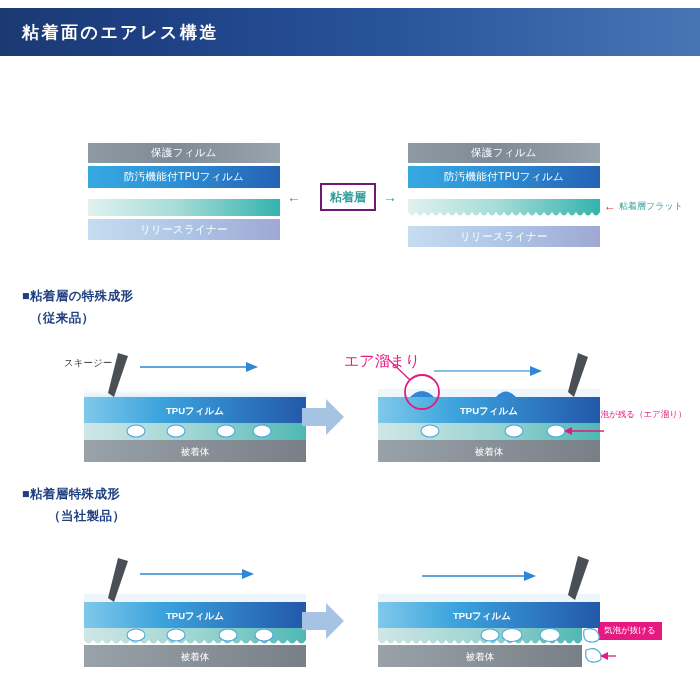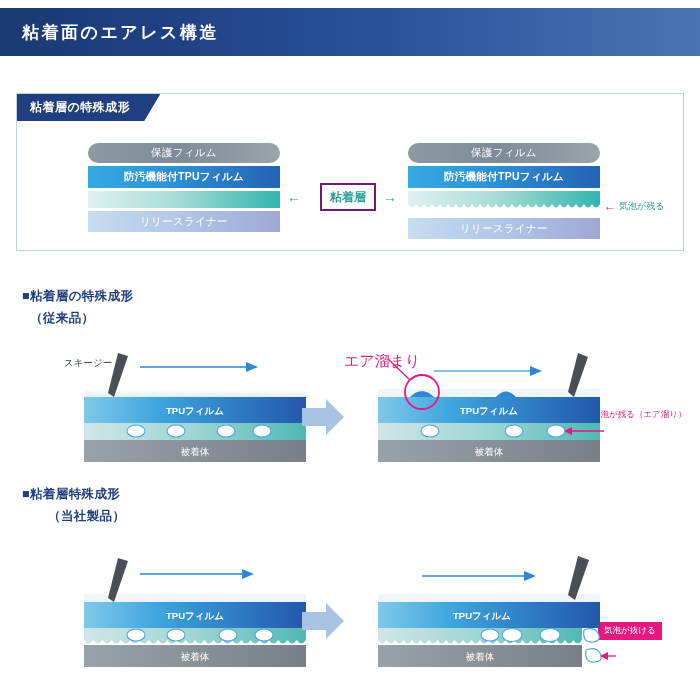--- a/index.html
+++ b/index.html
@@ -39,26 +39,25 @@
   .stack { position: absolute; width: 192px; }
   .stack-left  { left: 88px;  top: 143px; }
   .stack-right { left: 408px; top: 143px; }
   .layer {
     width: 100%; display:flex; align-items:center; justify-content:center;
     color: #ffffff; font-size: 10.5px; letter-spacing: .3px;
   }
   .layer-protect {
     height: 20px; margin-bottom: 3px;
     background: linear-gradient(90deg,#8e9aa3 0%, #7e8a95 45%, #9aa4ac 100%);
-    border-radius: 10px;
   }
   .layer-tpu {
-    height: 22px; margin-bottom: 3px;
+    height: 22px; margin-bottom: 11px;
     background: linear-gradient(90deg,#35a9e2 0%, #2f93d6 40%, #2463b4 100%);
-    font-weight: bold;
+    font-weight: normal;
   }
   .layer-adh-flat {
     height: 17px; margin-bottom: 3px;
     background: linear-gradient(90deg,#dff1ef 0%, #a8ddd8 45%, #34b3ae 100%);
   }
   .layer-liner {
     height: 21px;
     background: linear-gradient(90deg,#c6dcf0 0%, #aec6e6 50%, #9fa8d4 100%);
   }
   .adh-wrap { position: relative; height: 24px; margin-bottom: 3px; }
@@ -119,25 +118,20 @@
 </style>
 </head>
 <body>
 
 <div class="page">
 
   <div class="header">
     <div class="header-title">粘着面のエアレス構造</div>
   </div>
 
-  <div class="panel">
-    <div class="panel-tab">
-      <span class="panel-tab-label">粘着層の特殊成形</span>
-    </div>
-  </div>
 
   <div class="stack stack-left">
     <div class="layer layer-protect">保護フィルム</div>
     <div class="layer layer-tpu">防汚機能付TPUフィルム</div>
     <div class="layer layer-adh-flat"></div>
     <div class="layer layer-liner">リリースライナー</div>
   </div>
 
   <div class="arr-to-left">←</div>
   <div class="adh-center">
@@ -162,21 +156,21 @@
                  q-4,7 -8,0 q-4,7 -8,0 q-4,7 -8,0 q-4,7 -8,0 q-4,7 -8,0 q-4,7 -8,0
                  q-4,7 -8,0 q-4,7 -8,0 q-4,7 -8,0 q-4,7 -8,0 q-4,7 -8,0 q-4,7 -8,0
                  q-4,7 -8,0 q-4,7 -8,0 q-4,7 -8,0 q-4,7 -8,0 q-4,7 -8,0 q-4,7 -8,0 Z" fill="url(#gAdh)"></path>
       </svg>
     </div>
     <div class="layer layer-liner">リリースライナー</div>
   </div>
 
   <div class="micro-note">
     <span class="red-arrow">←</span>
-    <span>気泡が残る</span>
+    <span>粘着層フラット</span>
   </div>
 
   <div class="sec-head sec1-head">■粘着層の特殊成形</div>
   <div class="sec-sub sec1-sub">（従来品）</div>
 
   <div class="lbl lbl-squeegee">スキージー →</div>
   <div class="diagram d1l">
     <svg viewBox="0 0 240 120">
       <defs>
         <linearGradient id="gTpu1" x1="0" y1="0" x2="1" y2="0">

